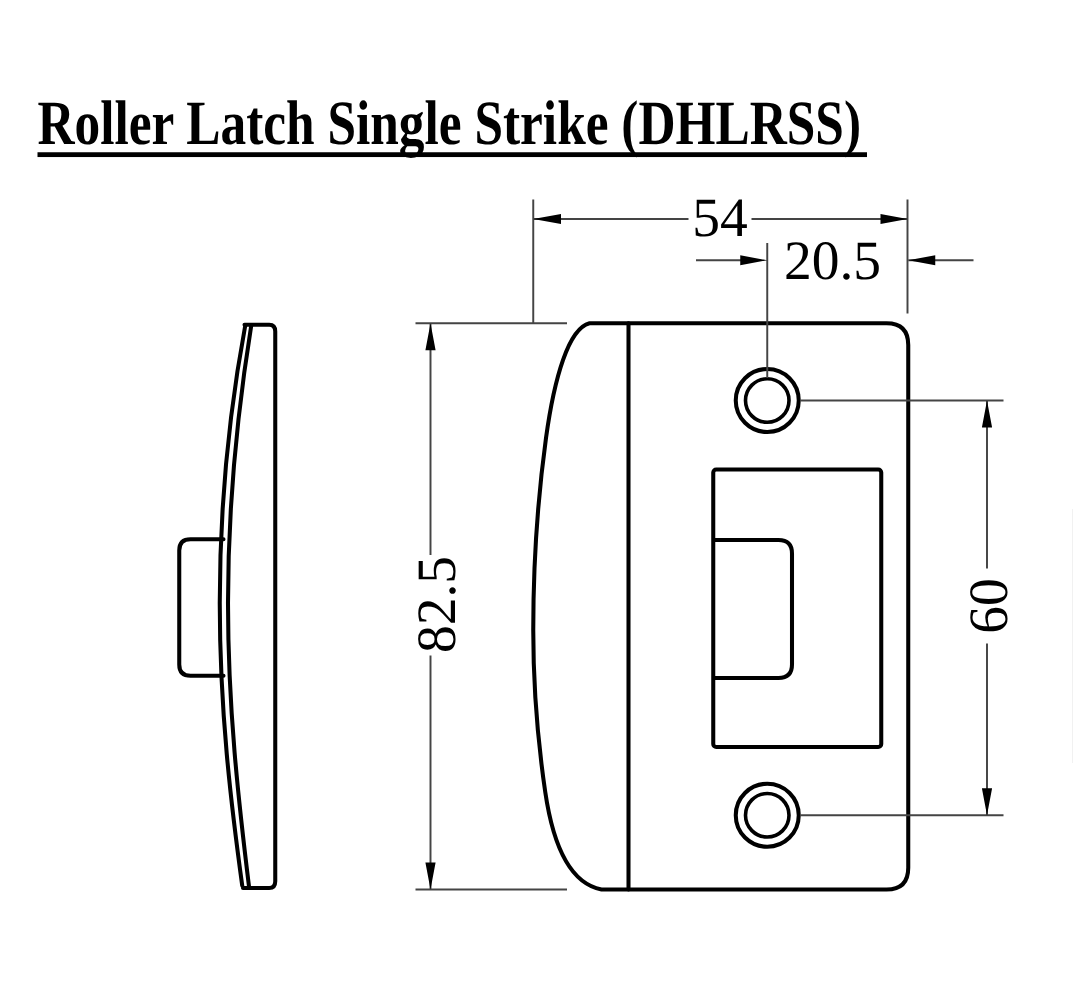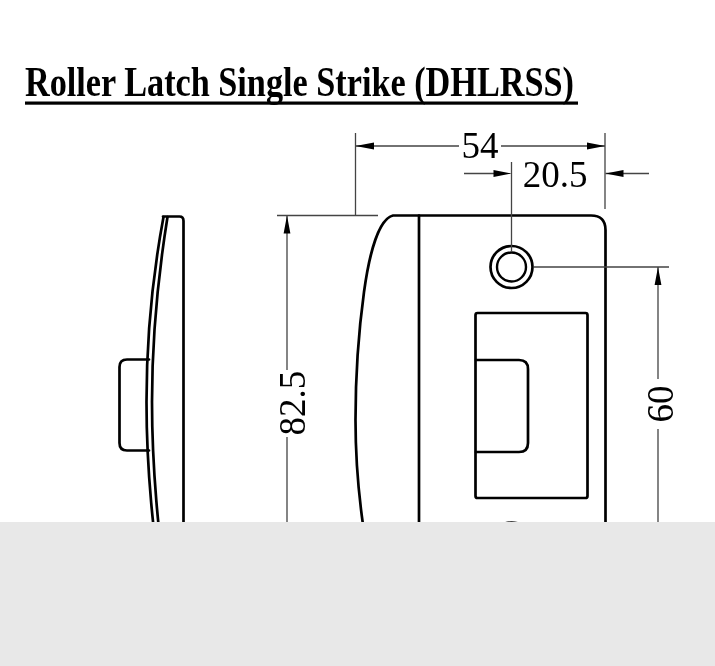--- a/index.html
+++ b/index.html
@@ -1,19 +1,19 @@
 <!DOCTYPE html>
 <html><head>
 <meta charset="utf-8">
 <style>
   html, body { margin: 0; padding: 0; background: #e8e8e8; }
   .page {
     position: relative;
     width: 715px;
-    height: 522px;
+    height: 666px;
     background: #ffffff;
     overflow: hidden;
   }
   svg { display: block; }
   svg text { font-family: "Liberation Serif", serif; }
   .title-text { font-size: 42px; font-weight: bold; }
   .dim-label { font-size: 37px; }
 </style>
 </head>
 <body>

